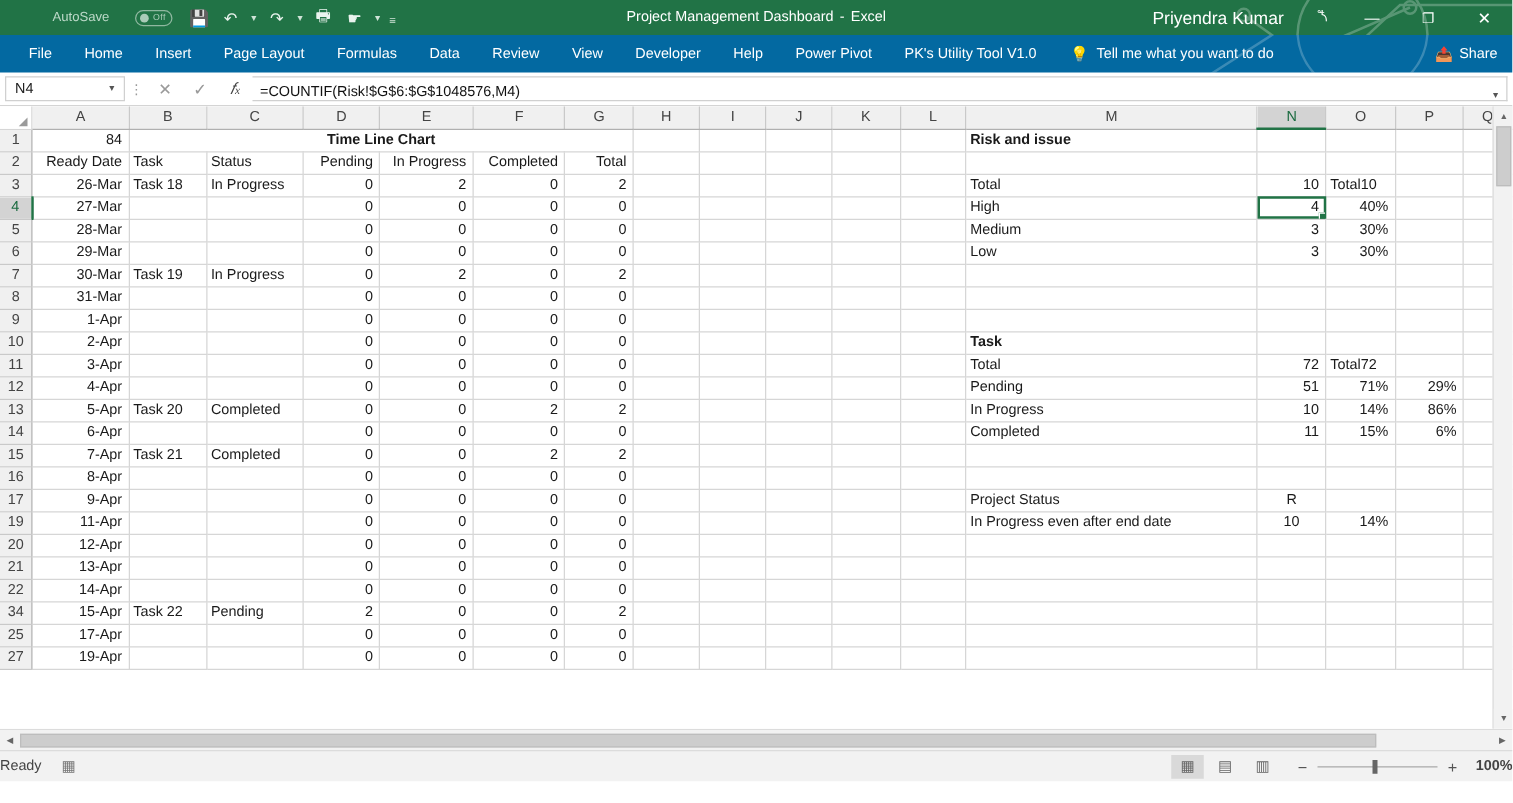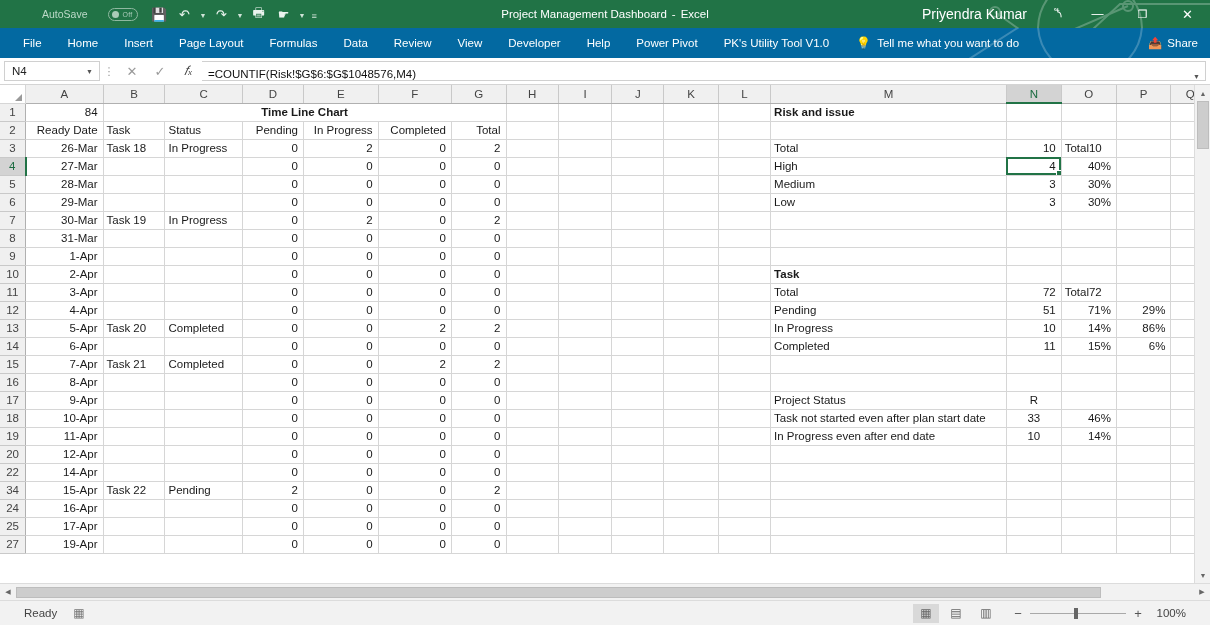--- a/index.html
+++ b/index.html
@@ -183,36 +183,36 @@
   .hs-btn { width: 16px; height: 15px; display:flex; align-items:center; justify-content:center; font-size:7px; color:#666; }
   .hs-track { flex: 1; height: 15px; position: relative; }
   .hs-thumb {
     position: absolute; left: 0; top: 2px; width: 1085px; height: 11px;
     background: #cdcdcd; border: 1px solid #bdbdbd;
   }
 
   
   .statusbar {
     height: 25px; background: #f2f2f2; border-top: 1px solid #dcdcdc;
-    display: flex; align-items: center; padding: 0 24px;
+    display: flex; align-items: center; padding: 0 0;
     font-size: 11.5px; color: #444;
   }
   .sb-ready { margin-right: 16px; }
   .sb-icon { font-size: 12px; color: #777; }
   .sb-right { margin-left: auto; display: flex; align-items: center; gap: 4px; }
   .viewbtn {
     width: 26px; height: 19px; display: flex; align-items: center;
     justify-content: center; font-size: 12px; color: #666;
   }
   .viewbtn.active { background: #d9d9d9; }
   .zoomctl { display: flex; align-items: center; gap: 7px; margin-left: 10px; }
   .zminus, .zplus { font-size: 13px; color: #555; width: 10px; text-align:center; }
   .ztrack { width: 96px; height: 1px; background: #a9a9a9; position: relative; }
   .zthumb { position: absolute; left: 44px; top: -5px; width: 4px; height: 11px; background: #666; }
-  .zval { width: 36px; text-align: right; font-size: 11.5px; color: #444; }
+  .zval { width: 36px; text-align: right; font-size: 11.5px; color: #444; font-weight: bold; }
 </style>
 </head>
 <body>
 
 <div class="titlebar">
   <svg class="tb-deco" viewBox="0 0 420 90">
     <circle cx="300" cy="55" r="52" fill="none" stroke="#ffffff" stroke-width="2"></circle>
     <circle cx="205" cy="38" r="5" fill="none" stroke="#ffffff" stroke-width="2"></circle>
     <circle cx="338" cy="32" r="5" fill="none" stroke="#ffffff" stroke-width="2"></circle>
     <path d="M205 38 L250 70 L338 32" fill="none" stroke="#ffffff" stroke-width="2"></path>
@@ -649,40 +649,20 @@
           <td class=""></td>
           <td class=""></td>
           <td class=""></td>
           <td class="">Project Status</td>
           <td class="ctr">R</td>
           <td class=""></td>
           <td class=""></td>
           <td class=""></td>
         </tr>
         <tr>
-          <th class="rowhead">18</th>
-          <td class="num">10-Apr</td>
-          <td class=""></td>
-          <td class=""></td>
-          <td class="num">0</td>
-          <td class="num">0</td>
-          <td class="num">0</td>
-          <td class="num">0</td>
-          <td class=""></td>
-          <td class=""></td>
-          <td class=""></td>
-          <td class=""></td>
-          <td class=""></td>
-          <td class="">Task not started even after plan start date</td>
-          <td class="ctr">33</td>
-          <td class="num">46%</td>
-          <td class=""></td>
-          <td class=""></td>
-        </tr>
-        <tr>
           <th class="rowhead">19</th>
           <td class="num">11-Apr</td>
           <td class=""></td>
           <td class=""></td>
           <td class="num">0</td>
           <td class="num">0</td>
           <td class="num">0</td>
           <td class="num">0</td>
           <td class=""></td>
           <td class=""></td>
@@ -691,20 +671,40 @@
           <td class=""></td>
           <td class="">In Progress even after end date</td>
           <td class="ctr">10</td>
           <td class="num">14%</td>
           <td class=""></td>
           <td class=""></td>
         </tr>
         <tr>
           <th class="rowhead">20</th>
           <td class="num">12-Apr</td>
+          <td class=""></td>
+          <td class=""></td>
+          <td class="num">0</td>
+          <td class="num">0</td>
+          <td class="num">0</td>
+          <td class="num">0</td>
+          <td class=""></td>
+          <td class=""></td>
+          <td class=""></td>
+          <td class=""></td>
+          <td class=""></td>
+          <td class=""></td>
+          <td class=""></td>
+          <td class=""></td>
+          <td class=""></td>
+          <td class=""></td>
+        </tr>
+        <tr>
+          <th class="rowhead">21</th>
+          <td class="num">13-Apr</td>
           <td class=""></td>
           <td class=""></td>
           <td class="num">0</td>
           <td class="num">0</td>
           <td class="num">0</td>
           <td class="num">0</td>
           <td class=""></td>
           <td class=""></td>
           <td class=""></td>
           <td class=""></td>
@@ -737,40 +737,20 @@
         </tr>
         <tr>
           <th class="rowhead">34</th>
           <td class="num">15-Apr</td>
           <td class="">Task 22</td>
           <td class="">Pending</td>
           <td class="num">2</td>
           <td class="num">0</td>
           <td class="num">0</td>
           <td class="num">2</td>
-          <td class=""></td>
-          <td class=""></td>
-          <td class=""></td>
-          <td class=""></td>
-          <td class=""></td>
-          <td class=""></td>
-          <td class=""></td>
-          <td class=""></td>
-          <td class=""></td>
-          <td class=""></td>
-        </tr>
-        <tr>
-          <th class="rowhead">24</th>
-          <td class="num">16-Apr</td>
-          <td class=""></td>
-          <td class=""></td>
-          <td class="num">0</td>
-          <td class="num">0</td>
-          <td class="num">0</td>
-          <td class="num">0</td>
           <td class=""></td>
           <td class=""></td>
           <td class=""></td>
           <td class=""></td>
           <td class=""></td>
           <td class=""></td>
           <td class=""></td>
           <td class=""></td>
           <td class=""></td>
           <td class=""></td>

